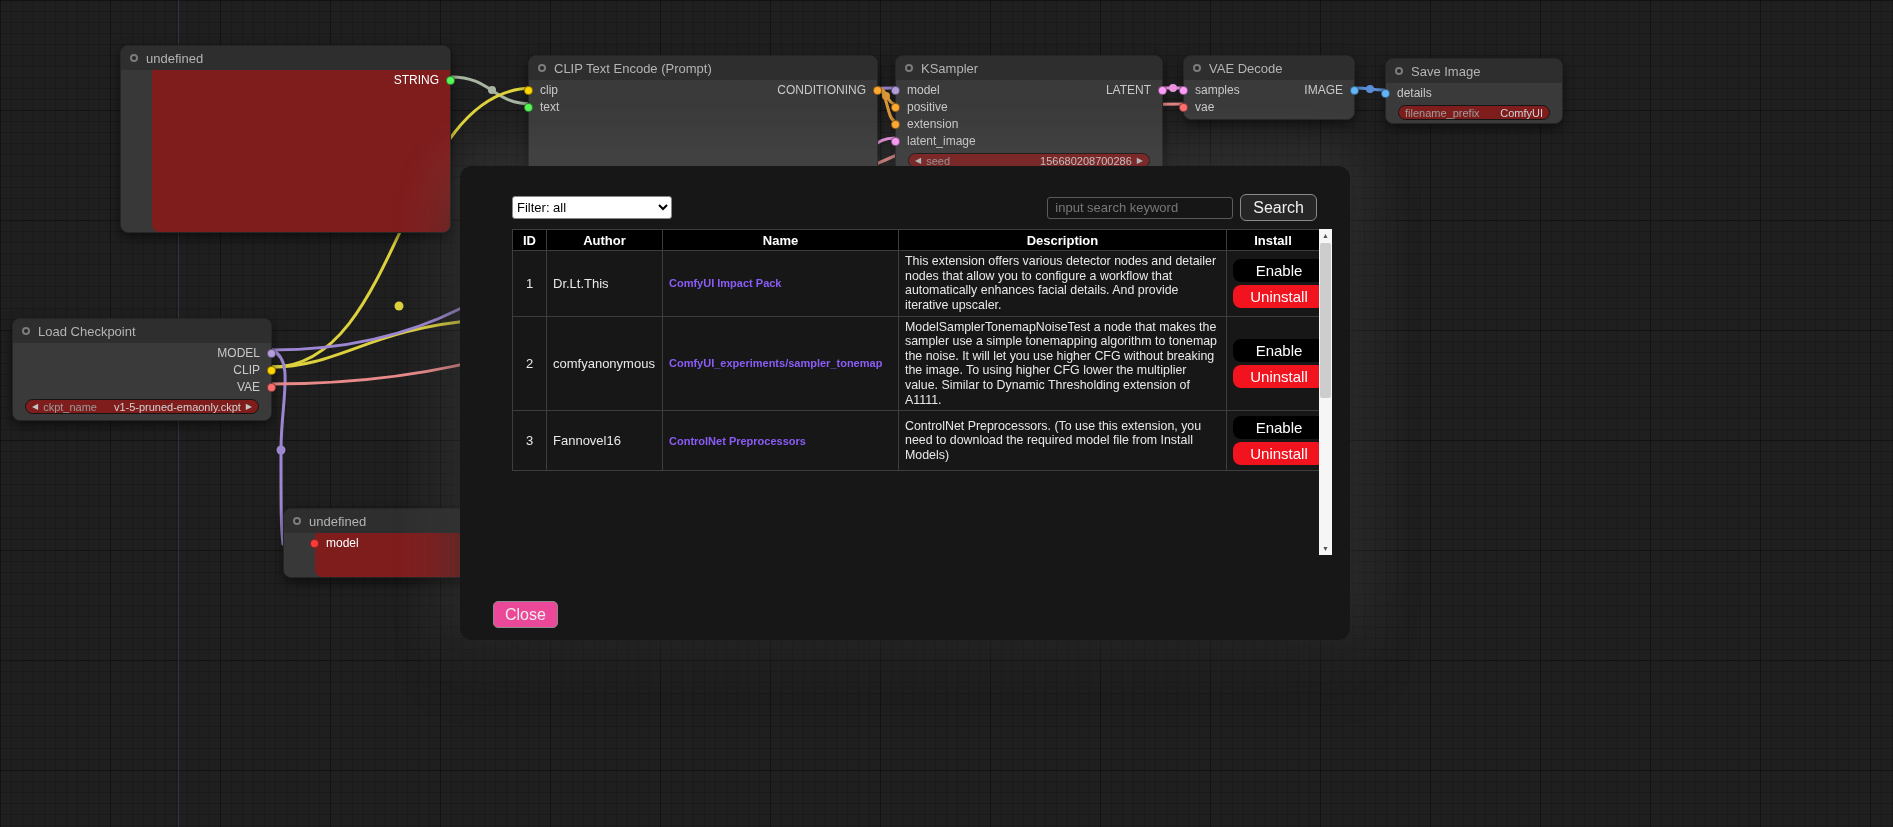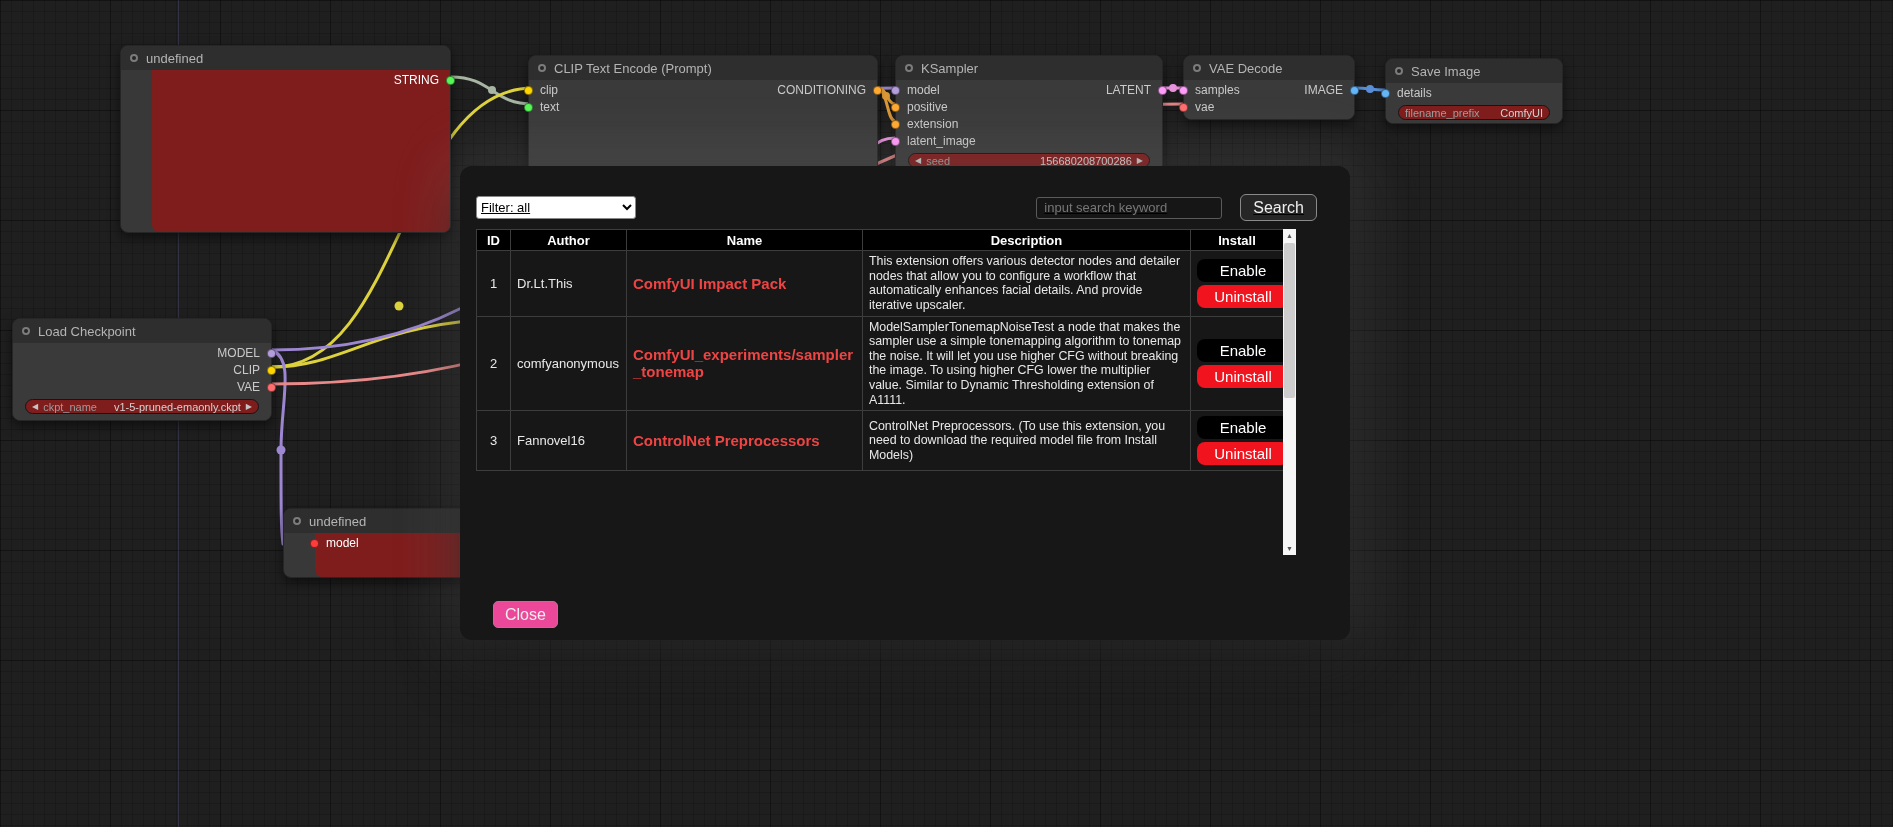--- a/index.html
+++ b/index.html
@@ -36,41 +36,41 @@
   .white { color:#ffffff; }
   .widget { height:15px; background:#7f1d1d; border:1px solid #151515; border-radius:8px;
             margin:3px 12px 0 12px; display:flex; align-items:center; gap:5px;
             font-size:11px; color:#9c9c9c; padding:0 6px; }
   .w-arrow { color:#c4c4c4; font-size:8px; line-height:15px; }
   .w-name  { flex:none; }
   .w-value { flex:1; text-align:right; color:#d2d2d2; white-space:nowrap; overflow:hidden; }
 
   
   .dialog { position:absolute; left:460px; top:166px; width:890px; height:474px; z-index:10;
-            background:#171717; border-radius:12px; padding:28px 33px 12px 16px;
-            box-shadow:0 0 60px 14px rgba(215,215,215,.14), 0 22px 55px rgba(0,0,0,.6);text-decoration:underline; }
+            background:#171717; border-radius:12px; padding:28px 33px 12px 52px;
+            box-shadow:0 0 60px 14px rgba(215,215,215,.14), 0 22px 55px rgba(0,0,0,.6); }
   .toolbar { display:flex; align-items:center; height:27px; margin-bottom:8px; }
   select.filter { width:160px; height:23px; font-size:13px; border-radius:3px;
                   background:#ffffff; color:#000; border:1px solid #888;
                   font-family:"Liberation Sans",sans-serif; }
   .spacer { flex:1; }
   input.search { width:186px; height:22px; background:#161616; border:1px solid #5a5a5a;
                  border-radius:3px; color:#ddd; font-size:13px; padding:0 7px;
                  font-family:"Liberation Sans",sans-serif; }
   input.search::placeholder { color:#777; }
-  .search-btn { margin-left:18px; height:27px; padding:0 12px; background:#262626; color:#eee;
+  .search-btn { margin-left:7px; height:27px; padding:0 12px; background:#262626; color:#eee;
                 border:1px solid #8a8a8a; border-radius:6px; font-size:16px;
                 font-family:"Liberation Sans",sans-serif; }
   .grid-wrap { position:relative; width:820px; height:326px; }
   table.ext { position:absolute; left:0; top:0; width:807px; border-collapse:collapse; table-layout:fixed; }
   th { background:#000; color:#fff; font-size:13px; font-weight:bold; border:1px solid #3d3d3d;
        height:21px; padding:0 4px; }
   td { border:1px solid #3d3d3d; color:#e8e8e8; font-size:13px; padding:2px 6px; vertical-align:middle; }
   td.c { text-align:center; }
-  td.name { font-weight:bold; color:#ef4444; font-size:15px; word-wrap:break-word; }
+  td.name { font-weight:bold; color:#8b5cf6; font-size:11px; word-wrap:break-word; }
   td.desc { font-size:12.4px; line-height:1.18; padding:3px 6px; }
   .btn { display:block; width:92px; margin:3px auto; height:23px; border:none; border-radius:8px;
          color:#fff; font-size:15px; font-family:"Liberation Sans",sans-serif; cursor:pointer; }
   .btn.enable { background:#000000; }
   .btn.uninstall { background:#f1141e; }
   .vscroll { position:absolute; right:0; top:0; width:13px; height:100%; background:#f6f6f6; }
   .vthumb  { position:absolute; left:1px; width:11px; top:14px; height:155px; background:#cdcdcd; border-radius:2px; }
   .varrow  { position:absolute; left:0; width:13px; height:13px; color:#555; font-size:7px;
              line-height:13px; text-align:center; }
   .varrow.up { top:0; } .varrow.down { bottom:0; }

